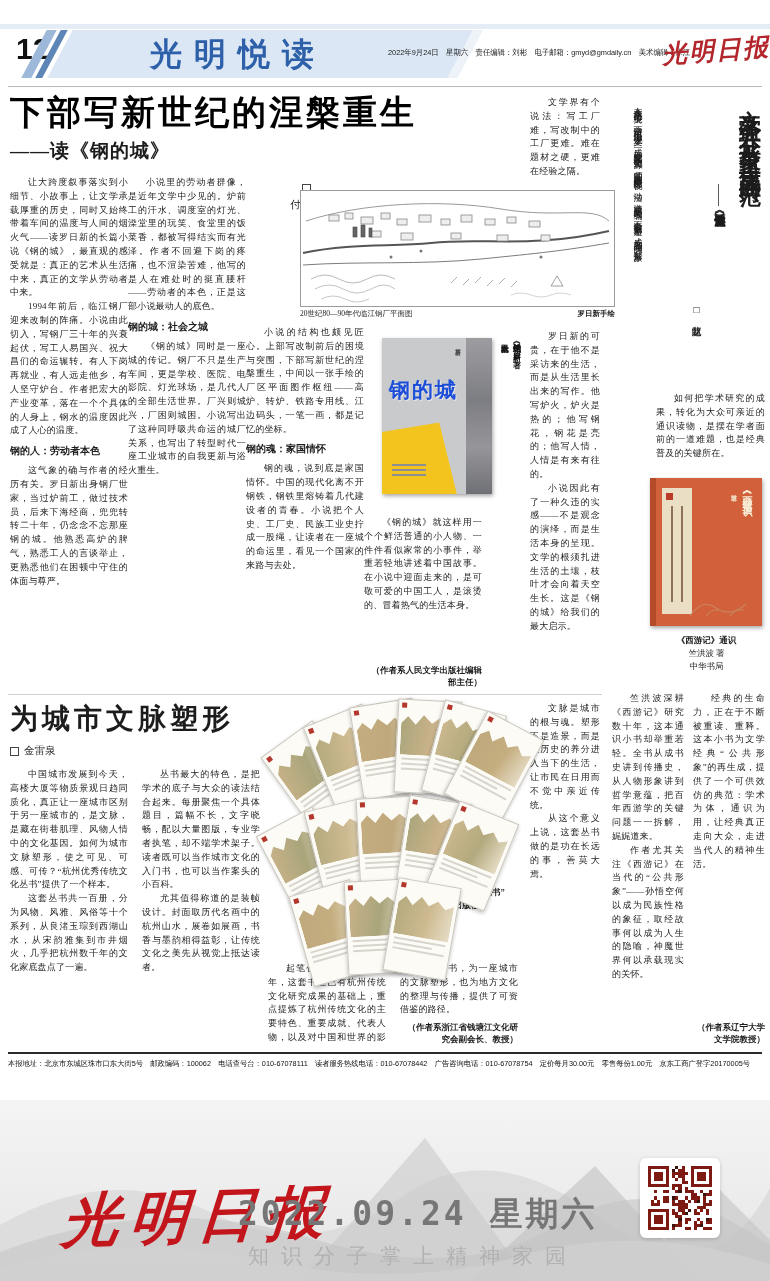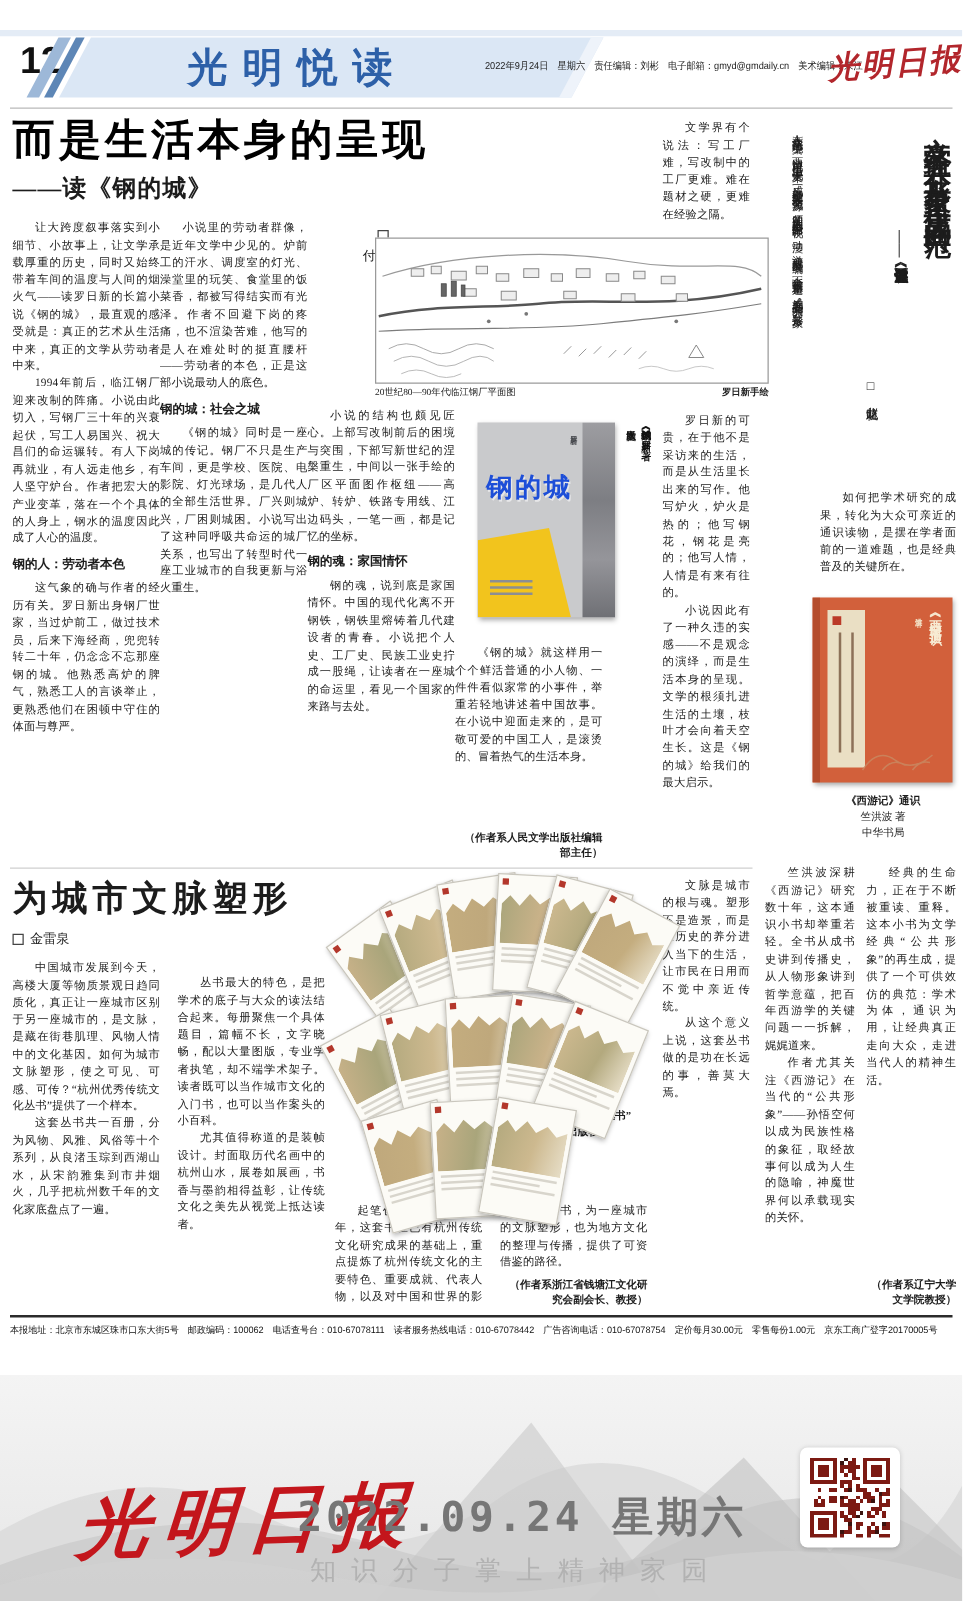--- a/index.html
+++ b/index.html
@@ -87,21 +87,21 @@
   <div class="band">
     <span class="s1"></span>
     <span class="s2"></span>
   </div>
   <div class="section-title">光明悦读</div>
   <div class="head-info">2022年9月24日　星期六　责任编辑：刘彬　电子邮箱：gmyd@gmdaily.cn　美术编辑：朱江</div>
   <div class="masthead-sm">光明日报</div>
   <div class="hrule" style="left:8px;top:86px;width:754px;"></div>
 
   <div class="abs" style="left:10px;top:92px;width:592px;height:600px;">
-    <div class="h1-main">而是生活本身的呈现</div>
+    <div class="h1-main">下部写新世纪的涅槃重生</div>
     <div class="h2-main" style="margin-top:4px;">——读《钢的城》</div>
     <div class="author-line" style="margin-top:20px;flex-direction:column;">
       <span class="author-box"></span>
       <span>付如初</span>
     </div>
 
     <div class="abs" style="left:0;top:84px;width:508px;height:512px;display:flex;">
       <div class="col" style="width:118px;height:512px;">
         <p class="bp">让大跨度叙事落实到小细节、小故事上，让文学承载厚重的历史，同时又始终带着车间的温度与人间的烟火气——读罗日新的长篇小说《钢的城》，最直观的感受就是：真正的艺术从生活中来，真正的文学从劳动者中来。</p>
         <p class="bp">1994年前后，临江钢厂迎来改制的阵痛。小说由此切入，写钢厂三十年的兴衰起伏，写工人易国兴、祝大昌们的命运辗转。有人下岗再就业，有人远走他乡，有人坚守炉台。作者把宏大的产业变革，落在一个个具体的人身上，钢水的温度因此成了人心的温度。</p>
@@ -215,21 +215,21 @@
     <div class="h1-bottom">为城市文脉塑形</div>
     <div class="author-line" style="margin-top:6px;">
       <span class="author-box"></span>
       <span>金雷泉</span>
     </div>
     <div class="abs" style="left:0;top:68px;width:250px;height:277px;display:flex;gap:14px;">
       <div class="col" style="width:118px;height:277px;">
         <p class="bp">中国城市发展到今天，高楼大厦等物质景观日趋同质化，真正让一座城市区别于另一座城市的，是文脉，是藏在街巷肌理、风物人情中的文化基因。如何为城市文脉塑形，使之可见、可感、可传？“杭州优秀传统文化丛书”提供了一个样本。</p>
         <p class="bp">这套丛书共一百册，分为风物、风雅、风俗等十个系列，从良渚玉琮到西湖山水，从宋韵雅集到市井烟火，几乎把杭州数千年的文化家底盘点了一遍。</p>
       </div>
-      <div class="col" style="width:118px;height:277px;margin-top:12px;">
+      <div class="col" style="width:118px;height:277px;">
         <p class="bp">丛书最大的特色，是把学术的底子与大众的读法结合起来。每册聚焦一个具体题目，篇幅不长，文字晓畅，配以大量图版，专业学者执笔，却不端学术架子。读者既可以当作城市文化的入门书，也可以当作案头的小百科。</p>
         <p class="bp">尤其值得称道的是装帧设计。封面取历代名画中的杭州山水，展卷如展画，书香与墨韵相得益彰，让传统文化之美先从视觉上抵达读者。</p>
       </div>
     </div>
   </div>
 
   <div class="fan abs" style="left:268px;top:700px;width:252px;height:258px;" id="fan">
       <div class="card" style="left: 14px; top: 30px; transform: rotate(-36deg); z-index: 10;">
         <div class="seal"></div>
         <div class="paint" style="background:linear-gradient(100deg,#c9b289,#a9a57b 55%,#e6ddc6)"></div>

